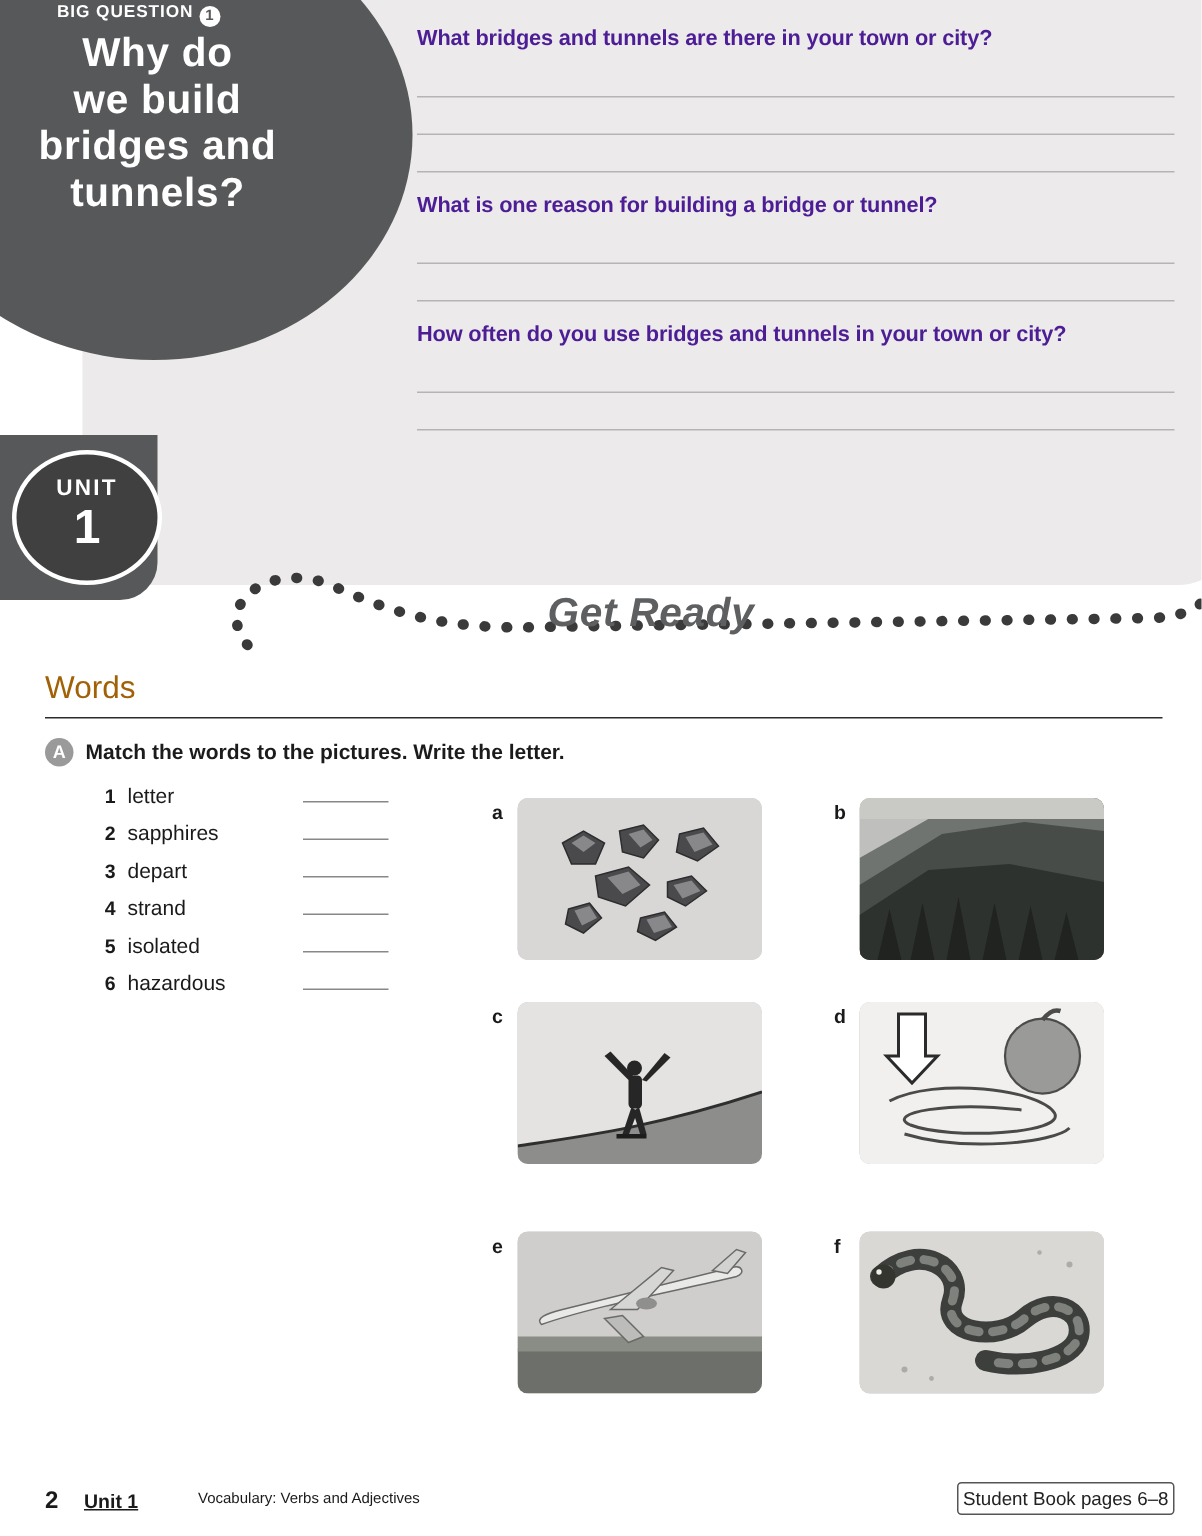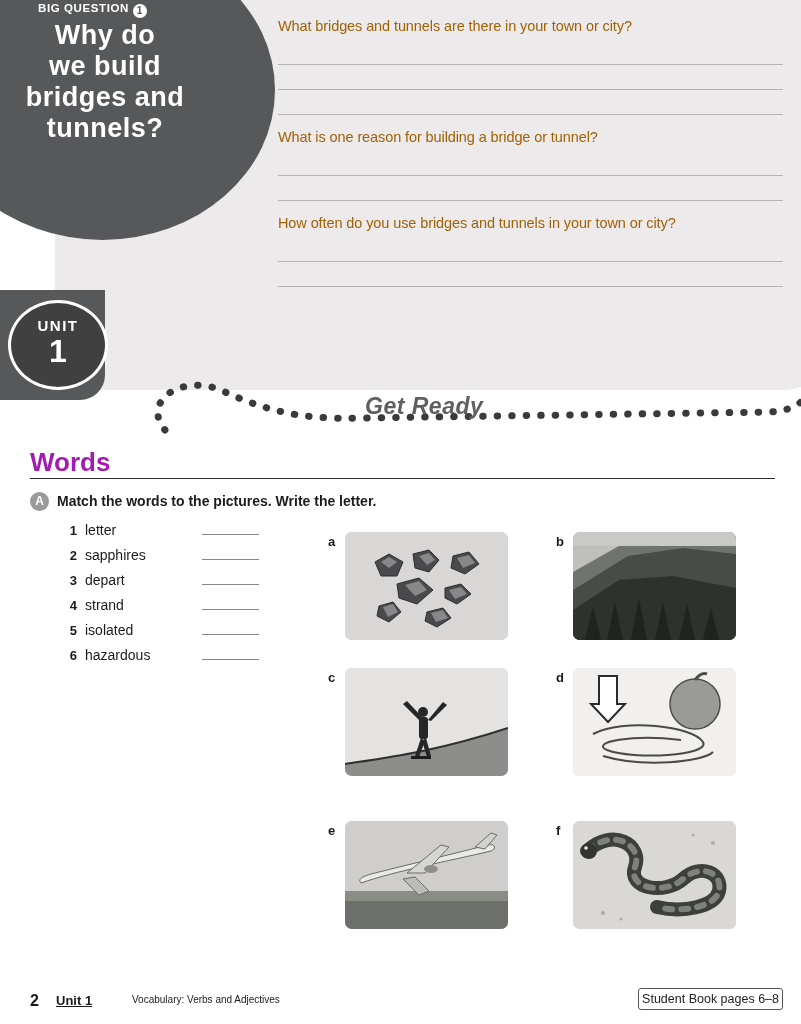--- a/index.html
+++ b/index.html
@@ -128,58 +128,58 @@
 
   
   .questions {
     position: absolute;
     left: 278px;
     top: 18px;
     width: 505px;
   }
   .q-text {
     font-size: 14.5px;
-    font-weight: normal;
-    color: #a16207;
+    font-weight: bold;
+    color: #4c1d95;
     margin-bottom: 6px;
     letter-spacing: -0.1px;
   }
   .q-lines { margin-bottom: 14px; }
   .q-line {
     border-bottom: 1px solid #b5b3b3;
     height: 24px;
   }
 
   
   .get-ready {
     position: absolute;
     left: 365px;
     top: 393px;
-    font-size: 23px;
+    font-size: 27px;
     font-weight: bold;
     color: #5e5f61;
     letter-spacing: 0.5px;
     font-style: italic;
   }
   .dots-svg {
     position: absolute;
     left: 130px;
     top: 350px;
     width: 680px;
     height: 100px;
   }
 
   
   .words-head {
     position: absolute;
     left: 30px;
     top: 447px;
-    font-size: 26px;
-    font-weight: bold;
-    color: #a21caf;
+    font-size: 21px;
+    font-weight: normal;
+    color: #a16207;
   }
   .words-rule {
     position: absolute;
     left: 30px;
     top: 478px;
     width: 745px;
     border-bottom: 1.5px solid #2b2b2b;
   }
   .activity-bullet {
     position: absolute;

